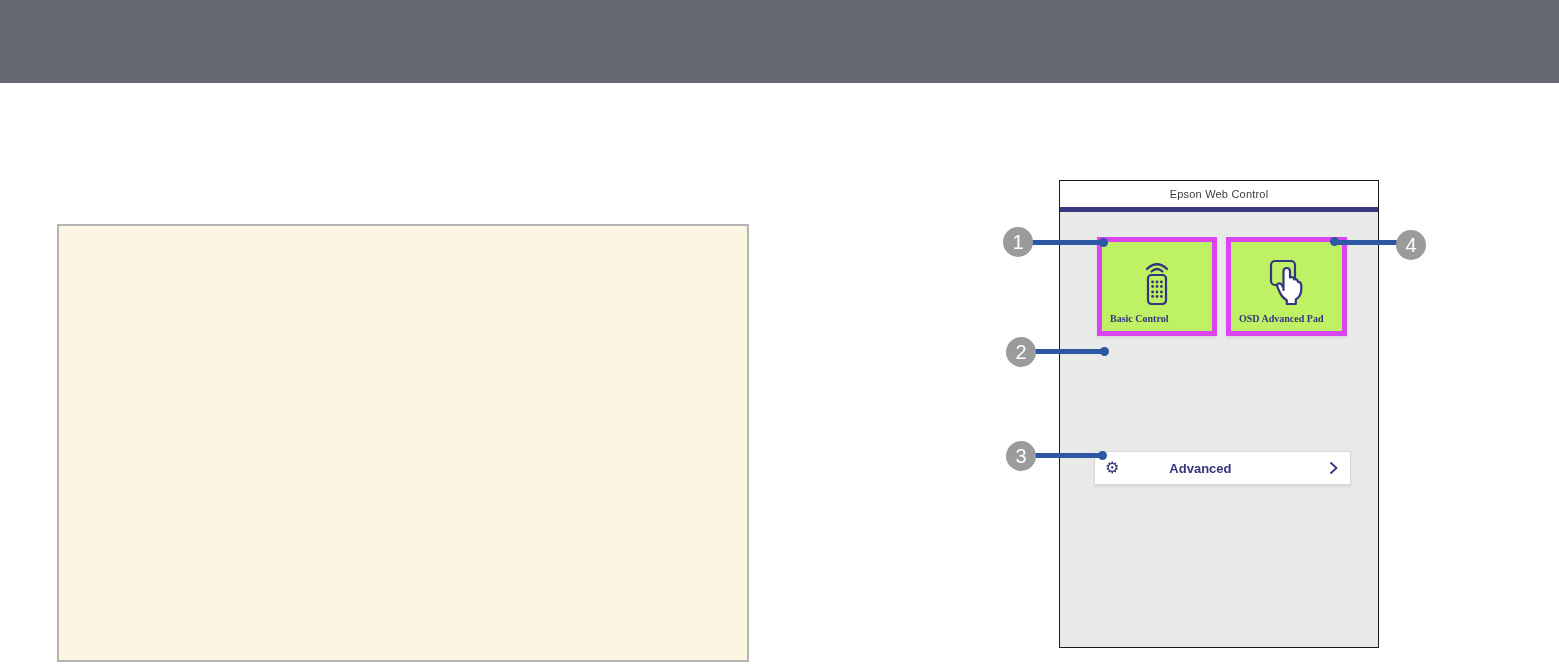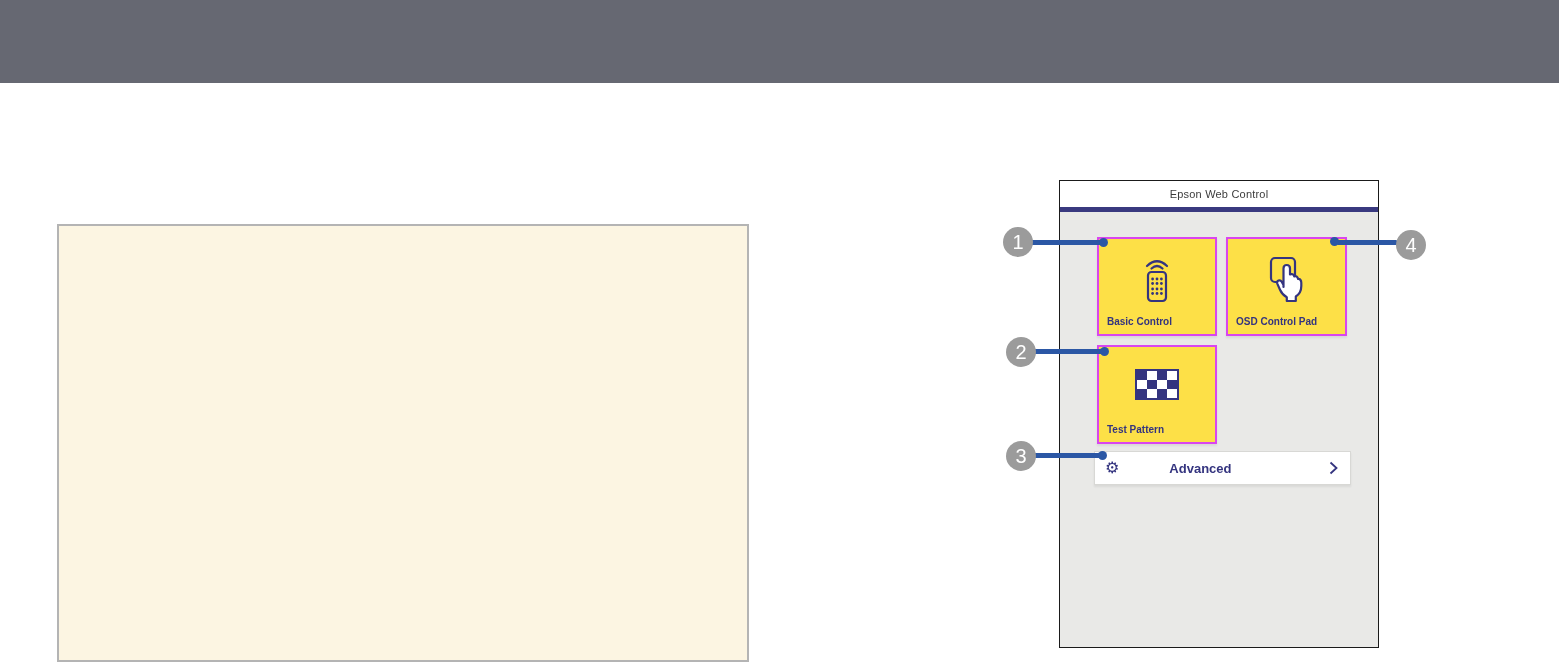--- a/index.html
+++ b/index.html
@@ -45,23 +45,24 @@
     letter-spacing: 0.2px;
   }
   .panel-rule {
     position: absolute;
     left: 0; top: 26px;
     width: 100%; height: 5px;
     background: #39397F;
   }
   .tile {
     position: absolute;
-    background: #fde047;
-    border: 2px solid #d946ef;
+    background: #bef264;
+    border: 5px solid #d946ef;
     box-shadow: 0 2px 2px rgba(0,0,0,0.07);
+    font-family: Liberation Serif, serif;
   }
   .tile-basic { left: 37px; top: 56px; width: 120px; height: 99px; }
   .tile-osd   { left: 166px; top: 56px; width: 121px; height: 99px; }
   .tile-test  { left: 37px; top: 164px; width: 120px; height: 99px; }
   .tile-icon {
     position: absolute;
     left: 50%; top: 14px;
     transform: translateX(-50%);
   }
   .tile-label {
@@ -168,38 +169,23 @@
       <svg class="tile-icon" width="46" height="52" viewBox="0 0 46 52">
         <rect class="stroke" x="7" y="5" width="24" height="24" rx="4" stroke-width="2.2"></rect>
         <path d="M19.5,34 V15.5 Q19.5,12 22.7,12 Q26,12 26,15.5 V21.5
                  Q27.2,20.7 28.6,21.3 Q30,22 30.2,23.4
                  Q31.6,22.8 32.8,23.6 Q34,24.5 34,26
                  Q35.6,25.8 36.5,27 Q37.3,28.1 37.3,29.8 V33
                  Q37.3,40 31.8,43.5 V48 H22.8 V44.2
                  Q18.2,41.8 16,36.8 L13.3,30.6
                  Q12.5,28.3 14.5,27.5 Q16.5,26.7 17.7,28.7 L19.5,32 Z" fill="#ffffff" stroke="#34347F" stroke-width="2.2" stroke-linejoin="round"></path>
       </svg>
-      <div class="tile-label">OSD Control Pad</div>
-    </div>
-
-    <div class="tile tile-test">
-      <svg class="tile-icon" width="44" height="31" viewBox="0 0 44 31" style="top:22px;">
-        <rect x="1" y="1" width="42" height="29" fill="#ffffff" stroke="#34347F" stroke-width="2"></rect>
-        <g class="fill">
-          <rect x="2" y="2" width="10" height="9"></rect>
-            <rect x="22" y="2" width="10" height="9"></rect>
-          <rect x="12" y="11" width="10" height="9"></rect>
-            <rect x="32" y="11" width="10" height="9"></rect>
-          <rect x="2" y="20" width="10" height="9"></rect>
-            <rect x="22" y="20" width="10" height="9"></rect>
-          <rect x="32" y="2" width="10" height="9" fill="none"></rect>
-        </g>
-      </svg>
-      <div class="tile-label">Test Pattern</div>
-    </div>
+      <div class="tile-label">OSD Advanced Pad</div>
+    </div>
+
 
     <div class="advanced-row">
       <span class="gear">⚙</span>
       <span class="adv-label">Advanced</span>
       <svg class="chev" width="9" height="14" viewBox="0 0 9 14">
         <polyline points="1.5,1.5 7.5,7 1.5,12.5" fill="none" stroke="#34347F" stroke-width="1.8"></polyline>
       </svg>
     </div>
   </div>
 

